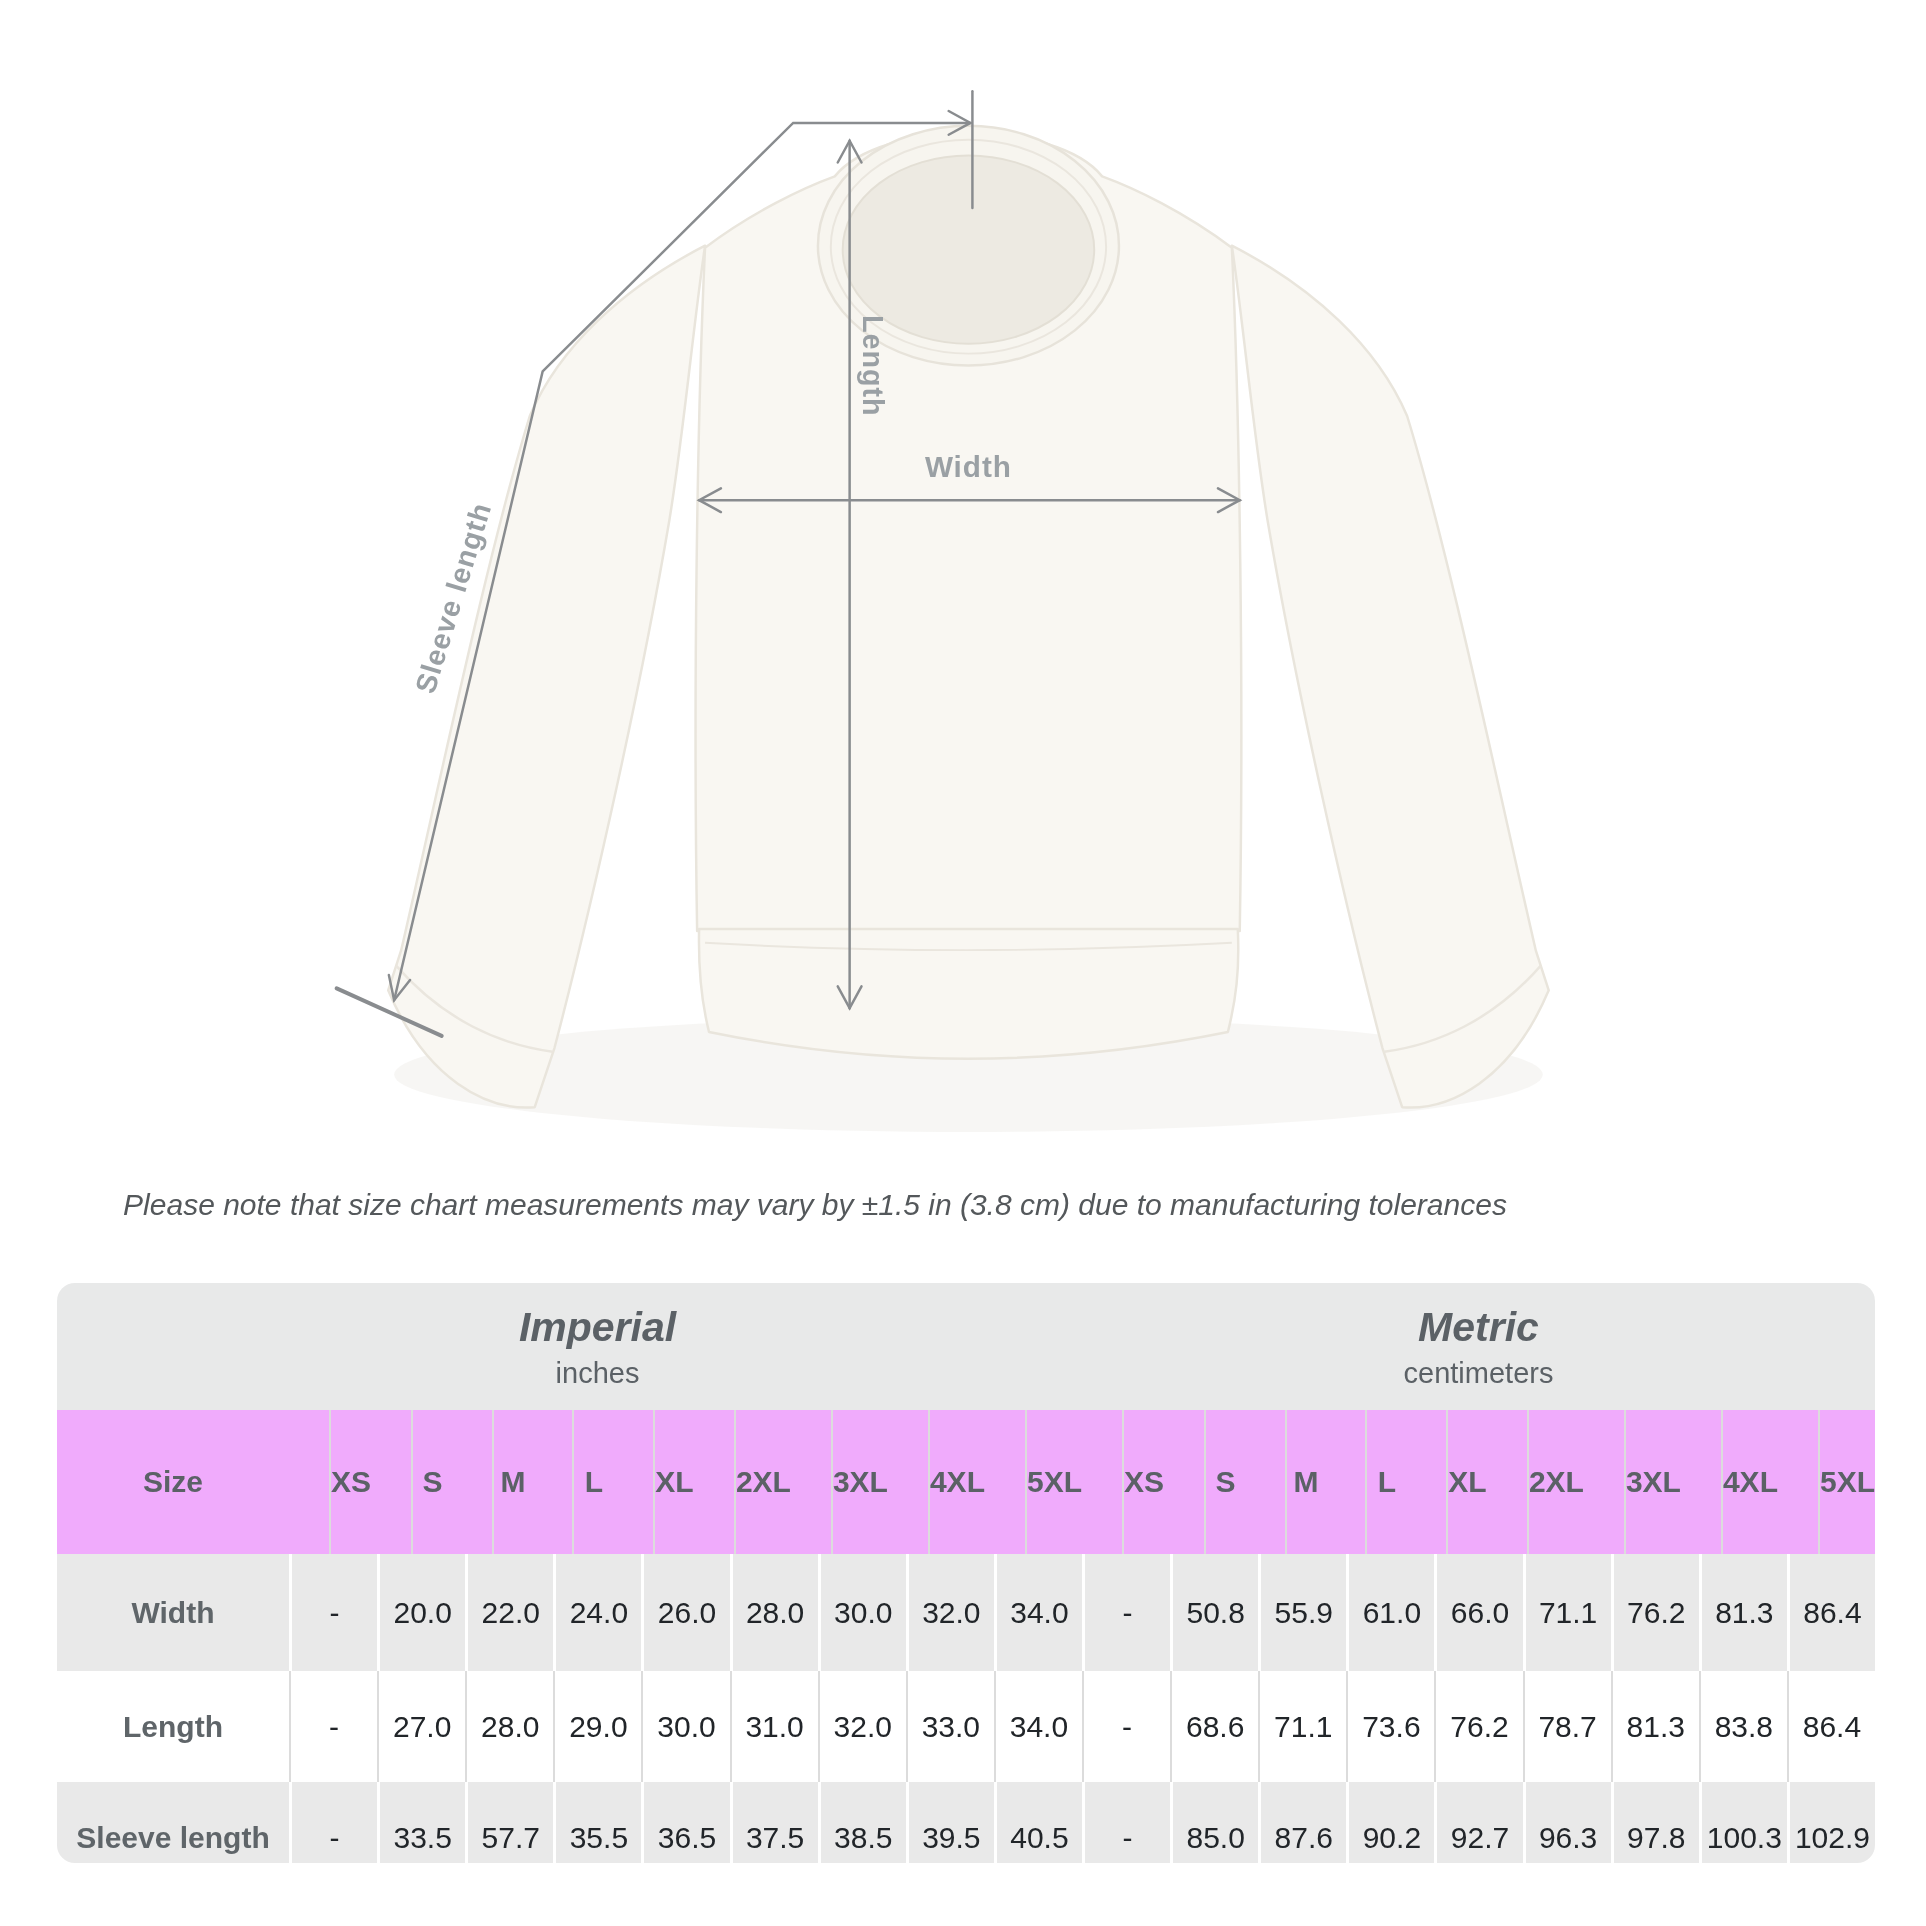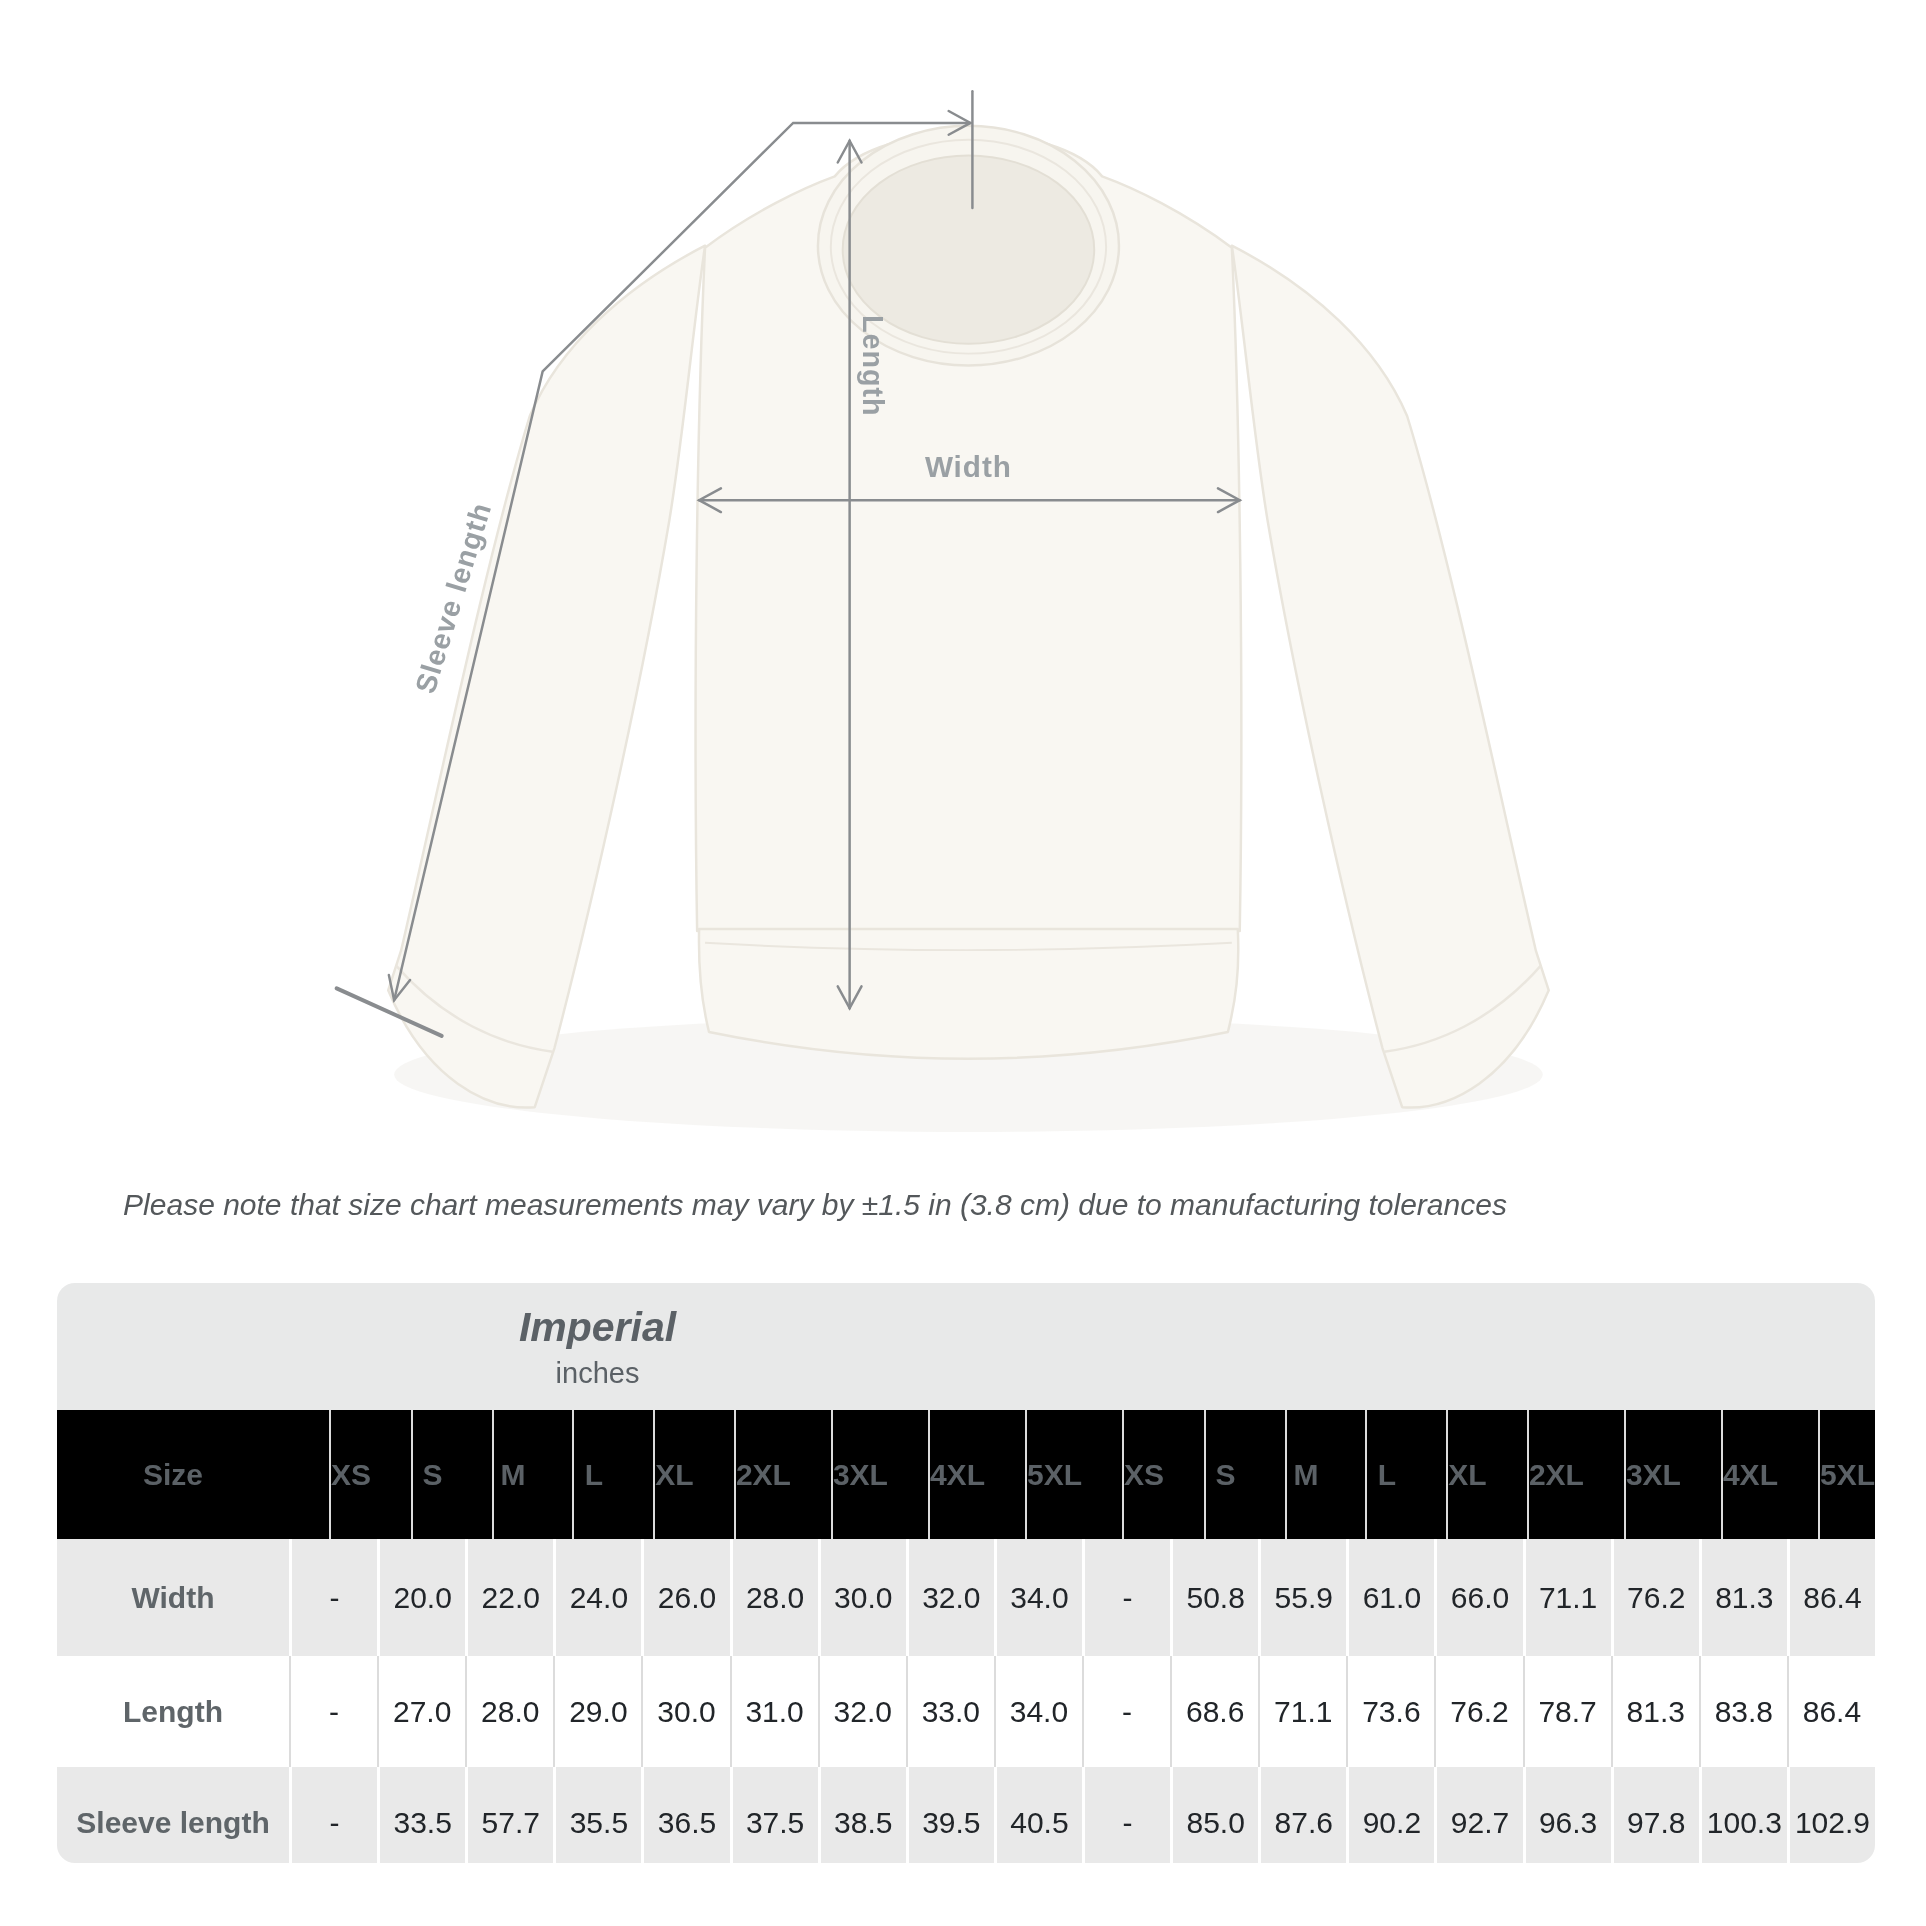--- a/index.html
+++ b/index.html
@@ -20,21 +20,21 @@
   .size-table{
     position:absolute;left:57px;top:1283px;width:1818px;height:580px;
     border-radius:18px;overflow:hidden;background:#ffffff;
   }
   .trow{display:grid;grid-template-columns:232px repeat(18,1fr);}
   .band{display:grid;grid-template-columns:1025px 1fr;height:127px;background:#e8e9e9;}
   .band-cell{display:flex;flex-direction:column;align-items:center;justify-content:center;gap:6px;}
   .band-cell.imperial{padding-left:56px;}
   .band-title{font-size:41px;font-weight:bold;font-style:italic;color:#5b6166;}
   .band-sub{font-size:29px;color:#5b6166;}
-  .row-size{height:129px;background:#000000;}
+  .row-size{height:144px;background:#f0abfc;}
   .row-data-a{background:#e9e9e9;}
   .row-data-b{background:#ffffff;}
   .r1{height:117px;}
   .r2{height:111px;}
   .r3{height:111px;}
   .cell{display:flex;align-items:center;justify-content:center;font-size:30px;}
   .row-size .cell{font-weight:bold;color:#5b6166;}
   .row-size .cell + .cell{border-left:2px solid #dcdcdc;margin-left:40px;}
   .row-data-b .cell + .cell{border-left:2px solid #dcdcdc;}
   .row-data-a .cell + .cell{border-left:3px solid #ffffff;}
@@ -102,20 +102,24 @@
   </div>
 
   <div class="note">Please note that size chart measurements may vary by ±1.5 in (3.8 cm) due to manufacturing tolerances</div>
 
   <div class="size-table">
 
     <div class="band">
       <div class="band-cell imperial">
         <div class="band-title">Imperial</div>
         <div class="band-sub">inches</div>
+      </div>
+      <div class="band-cell">
+        <div class="band-title">Metric</div>
+        <div class="band-sub">centimeters</div>
       </div>
     </div>
 
     <div class="trow row-size">
       <div class="cell">Size</div>
       <div class="cell">XS</div>
       <div class="cell">S</div>
       <div class="cell">M</div>
       <div class="cell">L</div>
       <div class="cell">XL</div>

